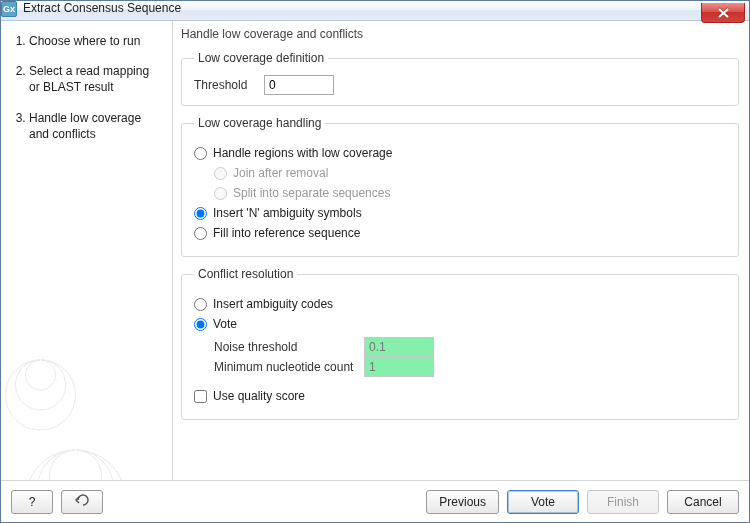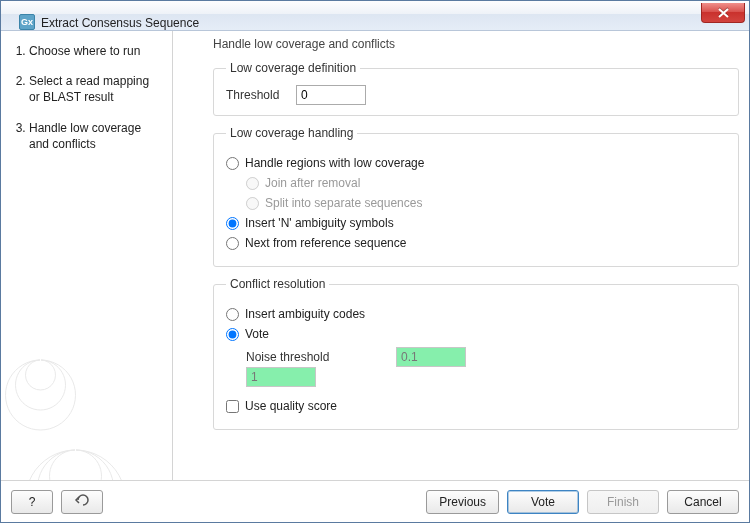--- a/index.html
+++ b/index.html
@@ -13,26 +13,26 @@
   .window {
     width: 750px;
     height: 523px;
     border: 1px solid #5a7aa0;
     background: #fff;
     display: flex;
     flex-direction: column;
     box-shadow: 0 0 6px rgba(0,0,0,0.15);
   }
   .titlebar {
-    height: 30px;
+    height: 20px;
     background: linear-gradient(to bottom, #fdfdfe 0%, #eef2f8 45%, #dde6f2 46%, #e5edf7 100%);
     border-bottom: 1px solid #b8c6d9;
     display: flex;
-    align-items: flex-end;
-    padding-left: 18px;
+    align-items: flex-start;
+    padding-left: 0;
     position: relative;
   }
   .titlebar .app-icon {
     width: 16px; height: 16px;
     background: #5ea4c8;
     border: 1px solid #3b84a9;
     border-radius: 2px;
     display: flex; align-items: center; justify-content: center;
     color: #fff; font-size: 9px; font-weight: bold;
     margin-right: 6px;
@@ -51,21 +51,20 @@
     border-radius: 0 0 4px 4px;
     display: flex; align-items: center; justify-content: center;
     cursor: pointer;
   }
   .titlebar .close-btn svg { filter: drop-shadow(0 -1px 0 rgba(0,0,0,0.3)); }
   .body-area {
     flex: 1;
     display: flex;
     min-height: 0;
     background: #fff;
-    gap: 32px;
   }
   .sidebar {
     width: 172px;
     border-right: 1px solid #d4d4d4;
     padding: 12px 10px 0 10px;
     position: relative;
     overflow: hidden;
   }
   .sidebar ol {
     margin: 0; padding: 0 0 0 18px;
@@ -238,40 +237,41 @@
           <div class="radio-row indent-1">
             <input type="radio" name="lch-sub" disabled="" style="">
             <span class="disabled-text">Split into separate sequences</span>
           </div>
           <div class="radio-row">
             <input type="radio" name="lch" checked="" style="">
             <span>Insert 'N' ambiguity symbols</span>
           </div>
           <div class="radio-row">
             <input type="radio" name="lch" style="">
-            <span>Next from reference sequence</span>
+            <span>Fill into reference sequence</span>
           </div>
         </fieldset>
 
         <fieldset class="groupbox">
           <legend>Conflict resolution</legend>
 
           <div class="radio-row">
             <input type="radio" name="cr" style="">
             <span>Insert ambiguity codes</span>
           </div>
           <div class="radio-row">
             <input type="radio" name="cr" checked="" style="">
             <span>Vote</span>
           </div>
           <div class="row indent-1">
             <label class="lbl disabled-text">Noise threshold</label>
             <input type="text" disabled="" value="0.1" style="">
           </div>
           <div class="row indent-1">
+            <label class="lbl disabled-text">Minimum nucleotide count</label>
             <input type="text" disabled="" value="1" style="">
           </div>
 
           <div class="check-row" style="margin-top:12px">
             <input type="checkbox" style="">
             <span>Use quality score</span>
           </div>
         </fieldset>
 
       </div>

